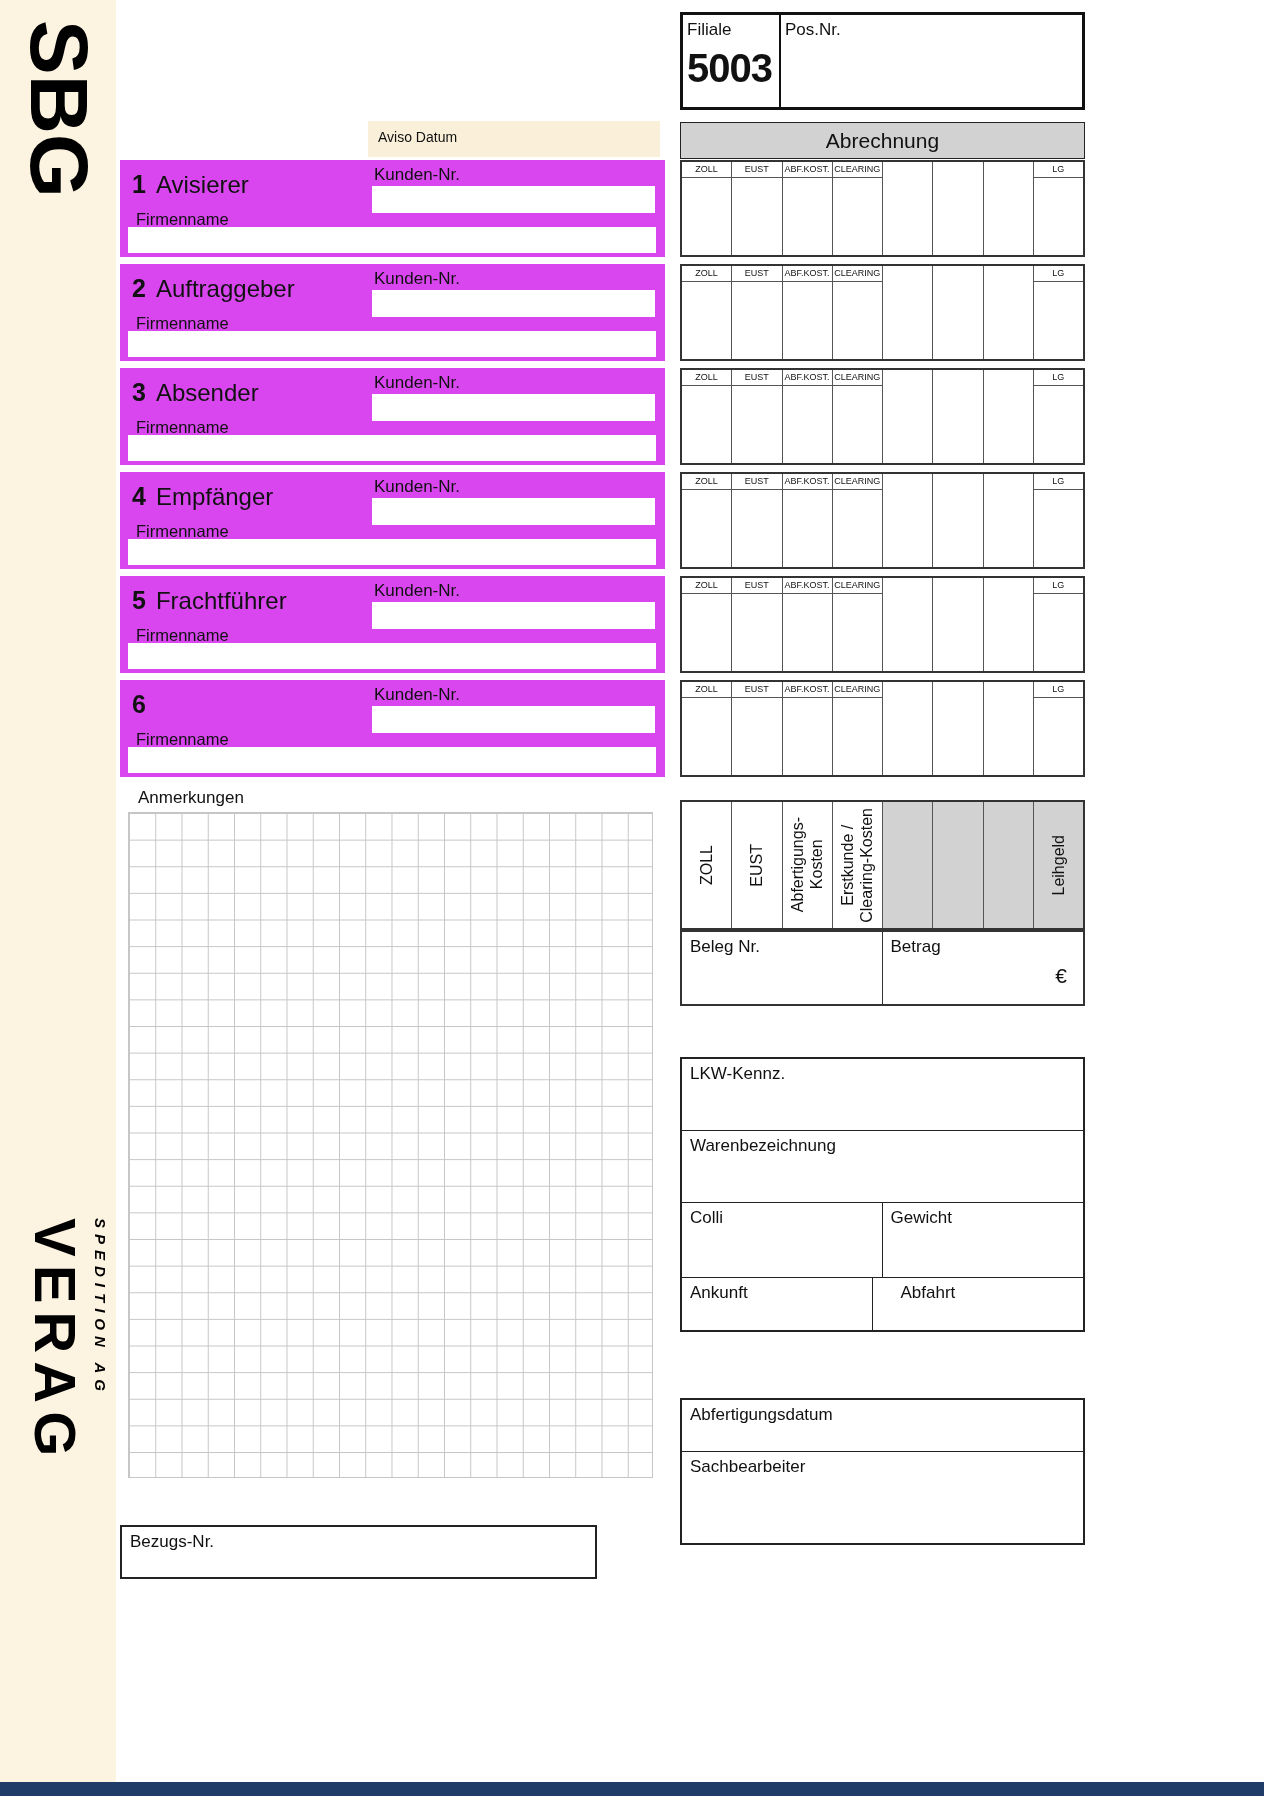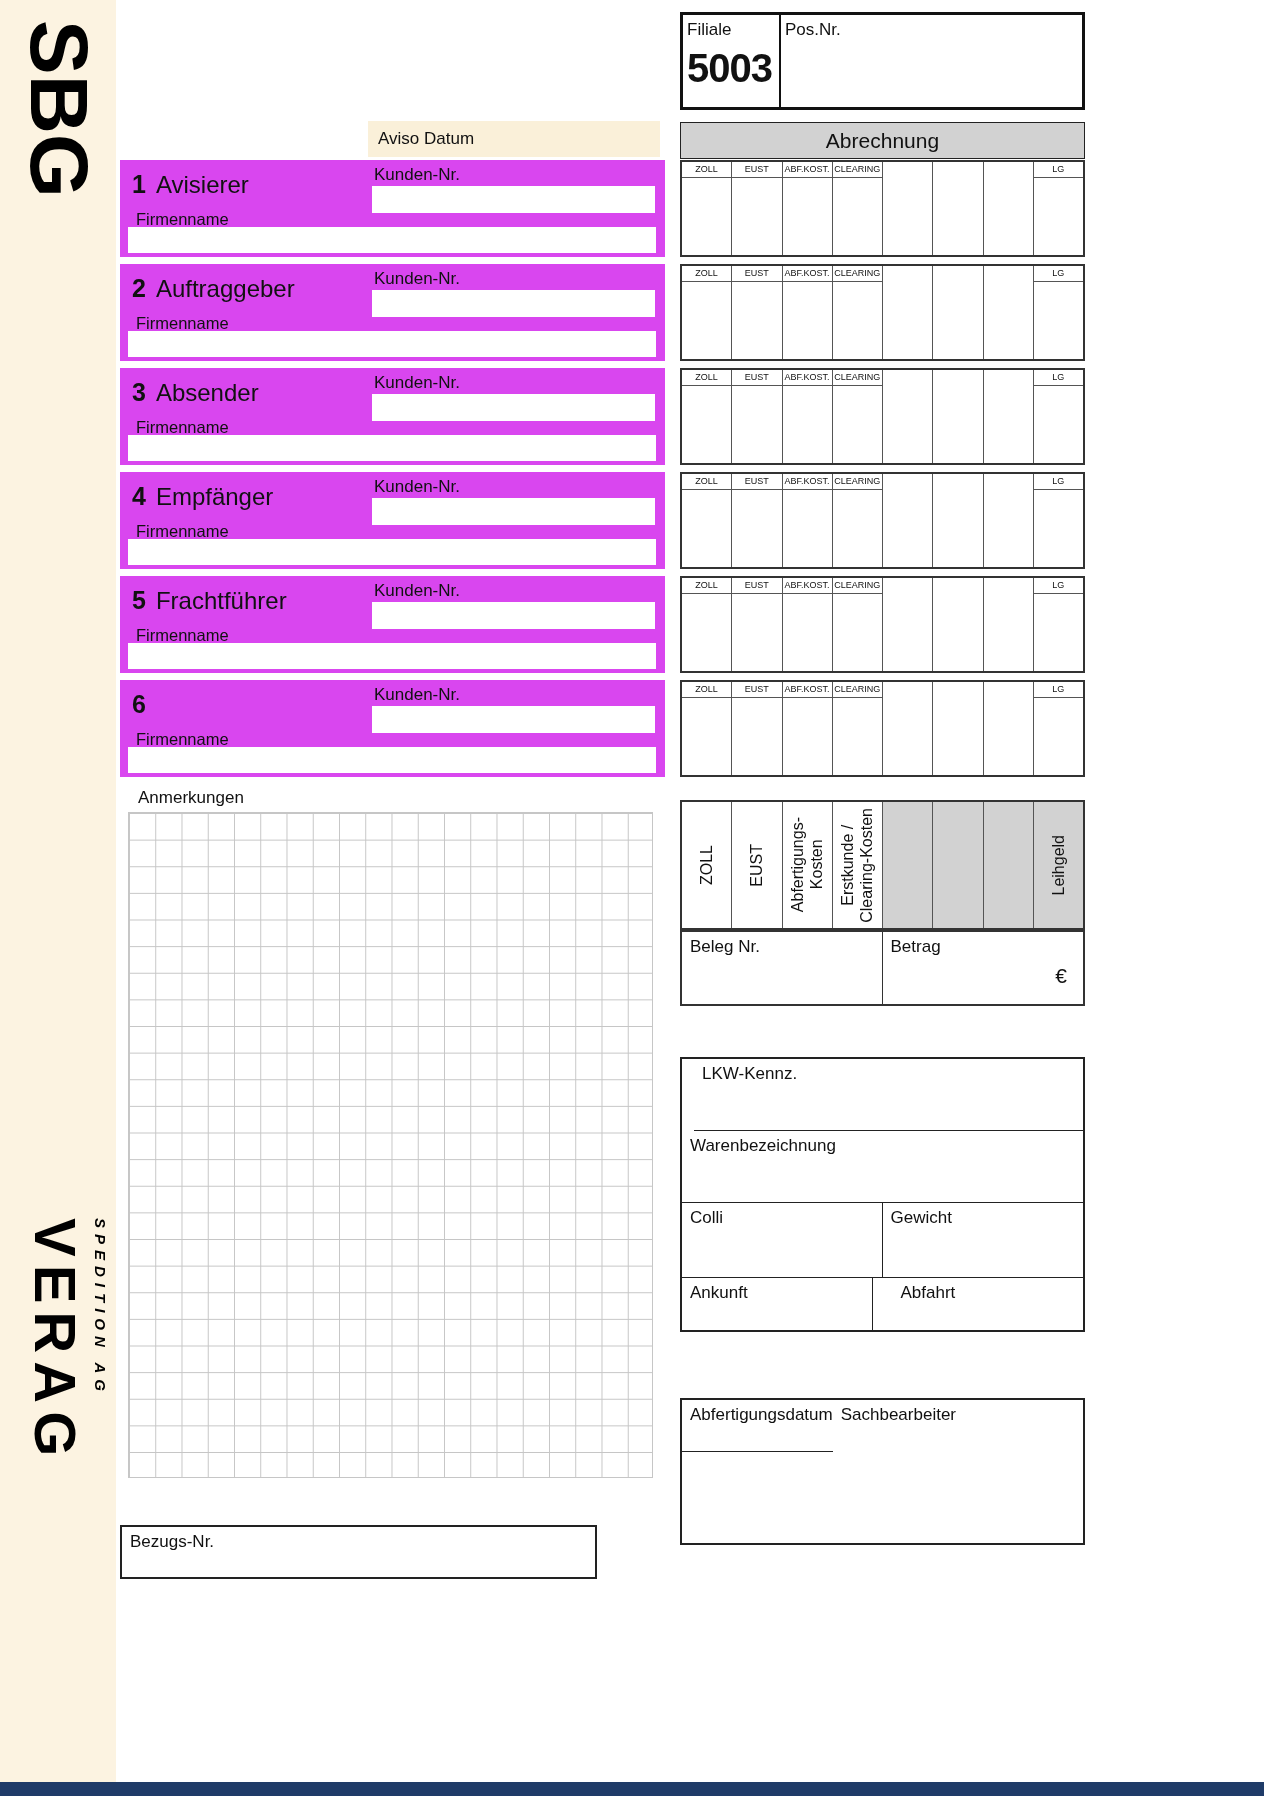--- a/index.html
+++ b/index.html
@@ -20,21 +20,21 @@
   .abfbox-input{position:absolute;left:8px;top:46px;width:530px;height:48px;background:#fff;}
 
   .filialebox{position:absolute;left:680px;top:12px;width:405px;height:98px;
               border:3px solid #111;background:#fff;box-sizing:border-box;display:flex;}
   .filiale-cell{width:98px;border-right:2px solid #111;box-sizing:border-box;}
   .posnr-cell{flex:1;}
   .small-label{font-size:17px;padding:5px 0 0 4px;}
   .filiale-value{font-size:40px;font-weight:bold;padding:6px 0 0 4px;letter-spacing:-1px;}
 
   .aviso-strip{position:absolute;left:368px;top:121px;width:292px;height:36px;background:#faf0d9;}
-  .aviso-label{font-size:17px;padding:8px 8px 0 10px;}
+  .aviso-label{font-size:14px;padding:8px 8px 0 10px;}
 
   .abr-title{position:absolute;left:680px;top:122px;width:405px;height:37px;background:#d2d2d2;
              border:1.5px solid #222;box-sizing:border-box;display:flex;align-items:center;
              justify-content:center;font-size:21px;}
 
   
   .parties{position:absolute;left:120px;top:160px;width:545px;display:flex;flex-direction:column;gap:7px;}
   .party{position:relative;height:97px;background:#d946ef;}
   .party-title{position:absolute;left:12px;top:10px;white-space:nowrap;}
   .party-num{font-size:25px;font-weight:bold;margin-right:10px;}
@@ -76,30 +76,30 @@
         background-size:26.25px 26.64px;border:1px solid #c6c6c6;box-sizing:border-box;}
 
   .bezugs{position:absolute;left:120px;top:1507px;width:477px;height:54px;border:2px solid #222;
           box-sizing:border-box;background:#fff;margin-top:18px;}
 
   
   .cargo{position:absolute;left:680px;top:1057px;width:405px;height:275px;border:2px solid #222;
          box-sizing:border-box;background:#fff;display:flex;flex-direction:column;}
   .sec{border-bottom:1.5px solid #222;box-sizing:border-box;}
   .sec:last-child{border-bottom:none;}
-  .sec-lkw{height:72px;margin-left:12px;}
+  .sec-lkw{height:72px;}
   .sec-waren{height:72px;}
   .sec-row{display:flex;padding:0 !important;}
   .sec-cg{height:75px;}
   .sec-aa{flex:1;gap:20px;}
   .half{width:50%;border-right:1.5px solid #222;box-sizing:border-box;}
   .half:last-child{border-right:none;}
 
   .clearance{position:absolute;left:680px;top:1398px;width:405px;height:147px;border:2px solid #222;
-             box-sizing:border-box;background:#fff;display:flex;flex-direction:row;}
+             box-sizing:border-box;background:#fff;display:flex;flex-direction:column;}
   .sec-abfd{height:52px;}
   .sec-sach{flex:1;}
 
   .navybar{position:absolute;left:0;top:1782px;width:1264px;height:14px;background:#1f3b68;}
 </style>
 </head>
 <body>
 
 <div class="page">
 

